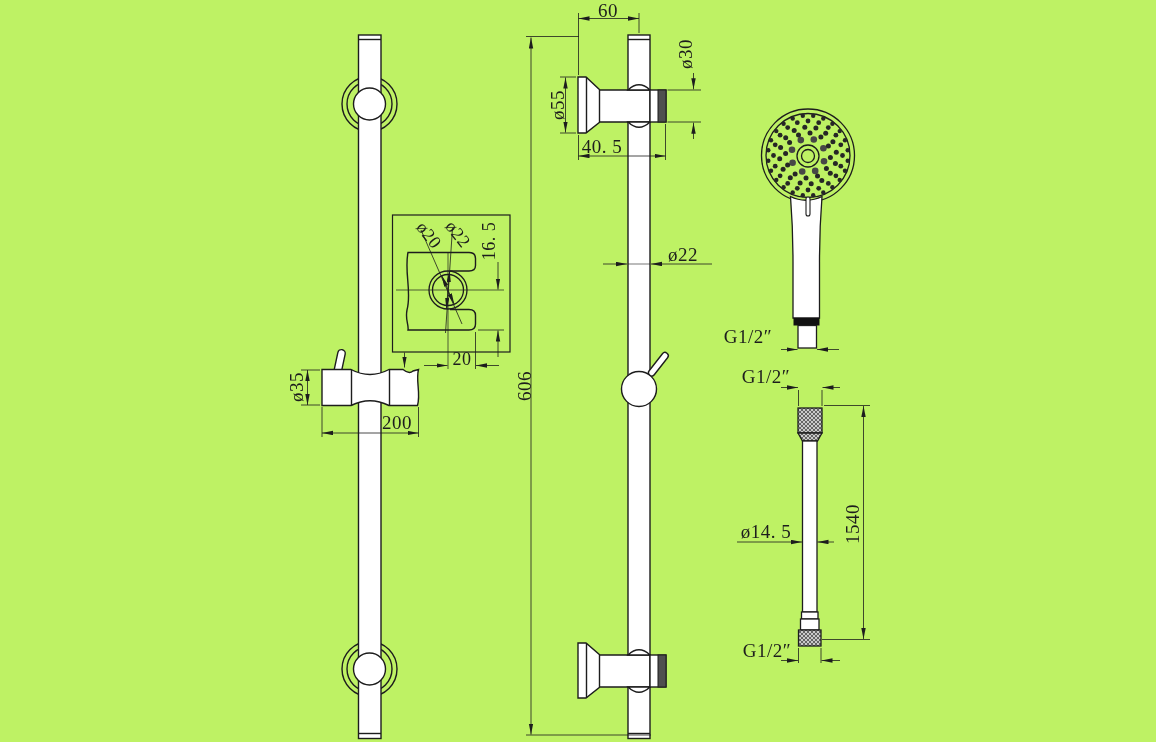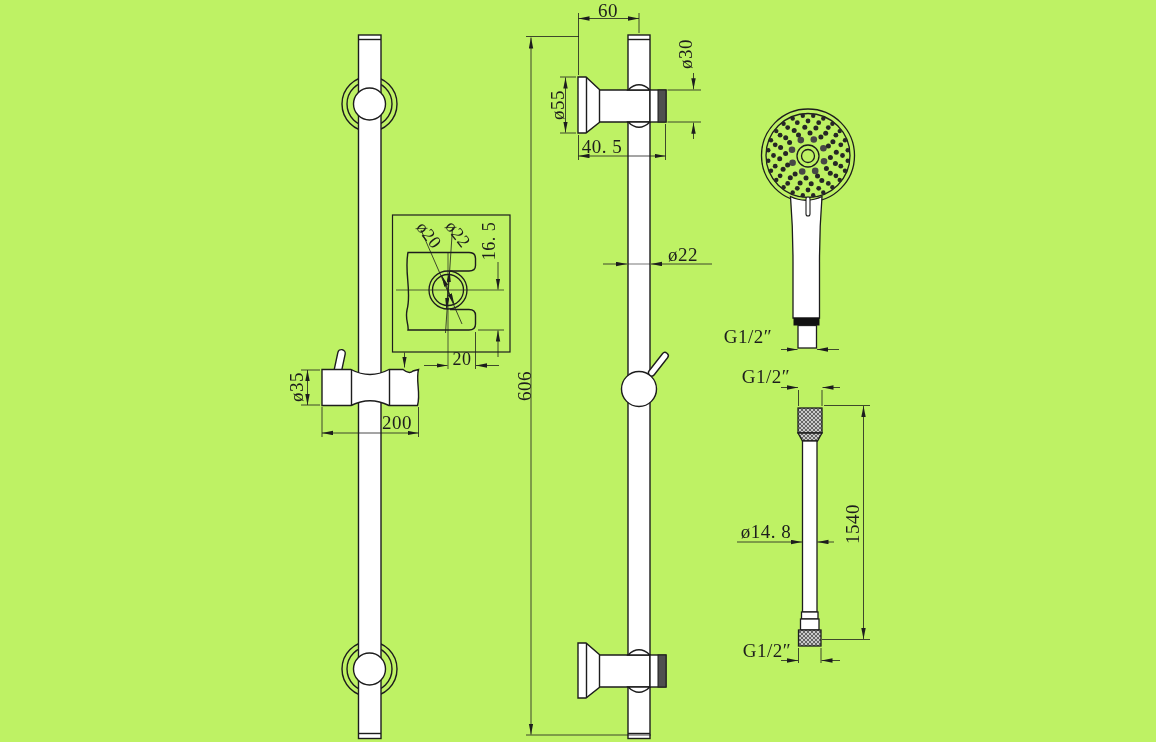--- a/index.html
+++ b/index.html
@@ -315,16 +315,16 @@
   <div class="lbl rot" style="left:296px;top:387px">ø35</div>
   <div class="lbl" style="left:397px;top:422px">200</div>
 
   <div class="lbl rot52" style="left:429px;top:235px">ø20</div>
   <div class="lbl rot52" style="left:458px;top:234px">ø22</div>
   <div class="lbl rot sm" style="left:489px;top:241px">16. 5</div>
   <div class="lbl sm" style="left:462px;top:359px">20</div>
 
   <div class="lbl" style="left:748px;top:336px">G1/2″</div>
   <div class="lbl" style="left:766px;top:376px">G1/2″</div>
-  <div class="lbl" style="left:766px;top:531px">ø14. 8</div>
+  <div class="lbl" style="left:766px;top:531px">ø14. 5</div>
   <div class="lbl rot" style="left:852px;top:524px">1540</div>
   <div class="lbl" style="left:767px;top:650px">G1/2″</div>
 </div>
 
 </body></html>

